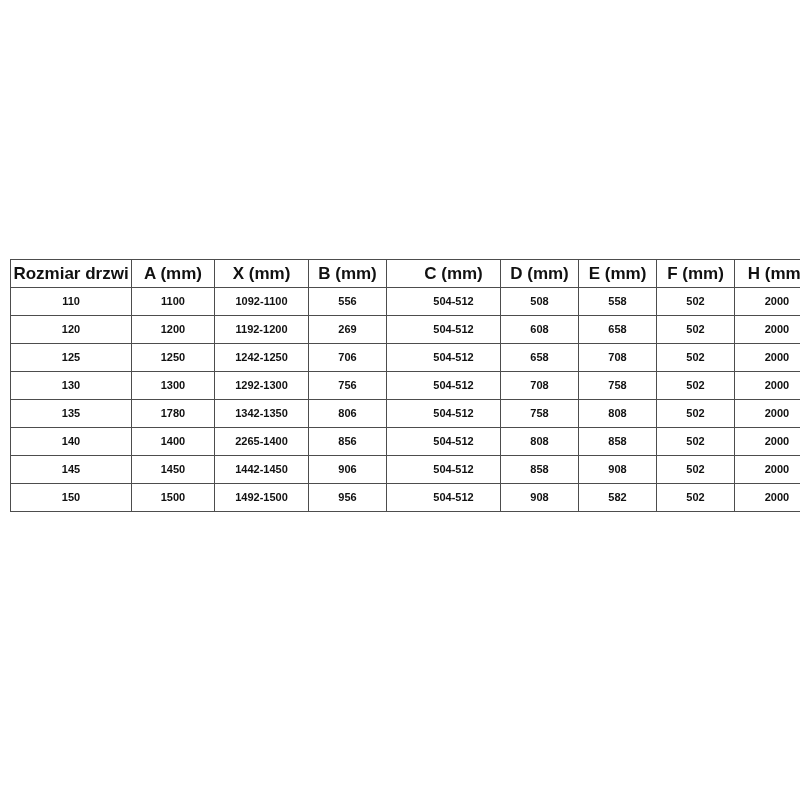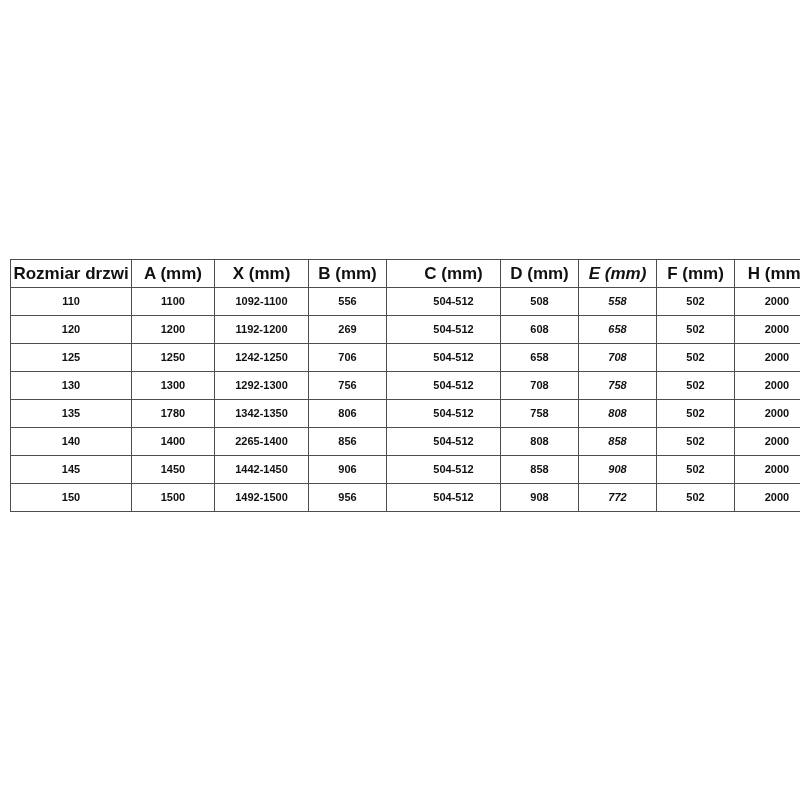--- a/index.html
+++ b/index.html
@@ -49,21 +49,21 @@
   }
   table.spec thead th.first-col,
   table.spec tbody td.first-col {
     width: 120px;
   }
   table.spec th.c1, table.spec td.c1 { width: 82px; }
   table.spec th.c2, table.spec td.c2 { width: 93px; margin-top: 38px; }
   table.spec th.c3, table.spec td.c3 { width: 77px; text-align: center; }
   table.spec th.c4, table.spec td.c4 { width: 93px; padding-left: 20px; }
   table.spec th.c5, table.spec td.c5 { width: 77px; }
-  table.spec th.c6, table.spec td.c6 { width: 77px; font-style: italic; }
+  table.spec th.c6, table.spec td.c6 { width: 77px; }
   table.spec th.c7, table.spec td.c7 { width: 77px; }
   table.spec th.c8, table.spec td.c8 { width: 84px; }
 </style>
 </head>
 <body>
 
 <div class="page">
   <div class="table-wrap">
     <table class="spec">
       <thead>
@@ -157,20 +157,20 @@
           <td class="c7">502</td>
           <td class="c8">2000</td>
         </tr>
         <tr>
           <td class="first-col">150</td>
           <td class="c1">1500</td>
           <td class="c2">1492-1500</td>
           <td class="c3">956</td>
           <td class="c4">504-512</td>
           <td class="c5">908</td>
-          <td class="c6">772</td>
+          <td class="c6">582</td>
           <td class="c7">502</td>
           <td class="c8">2000</td>
         </tr>
       </tbody>
     </table>
   </div>
 </div>
 
 </body></html>

